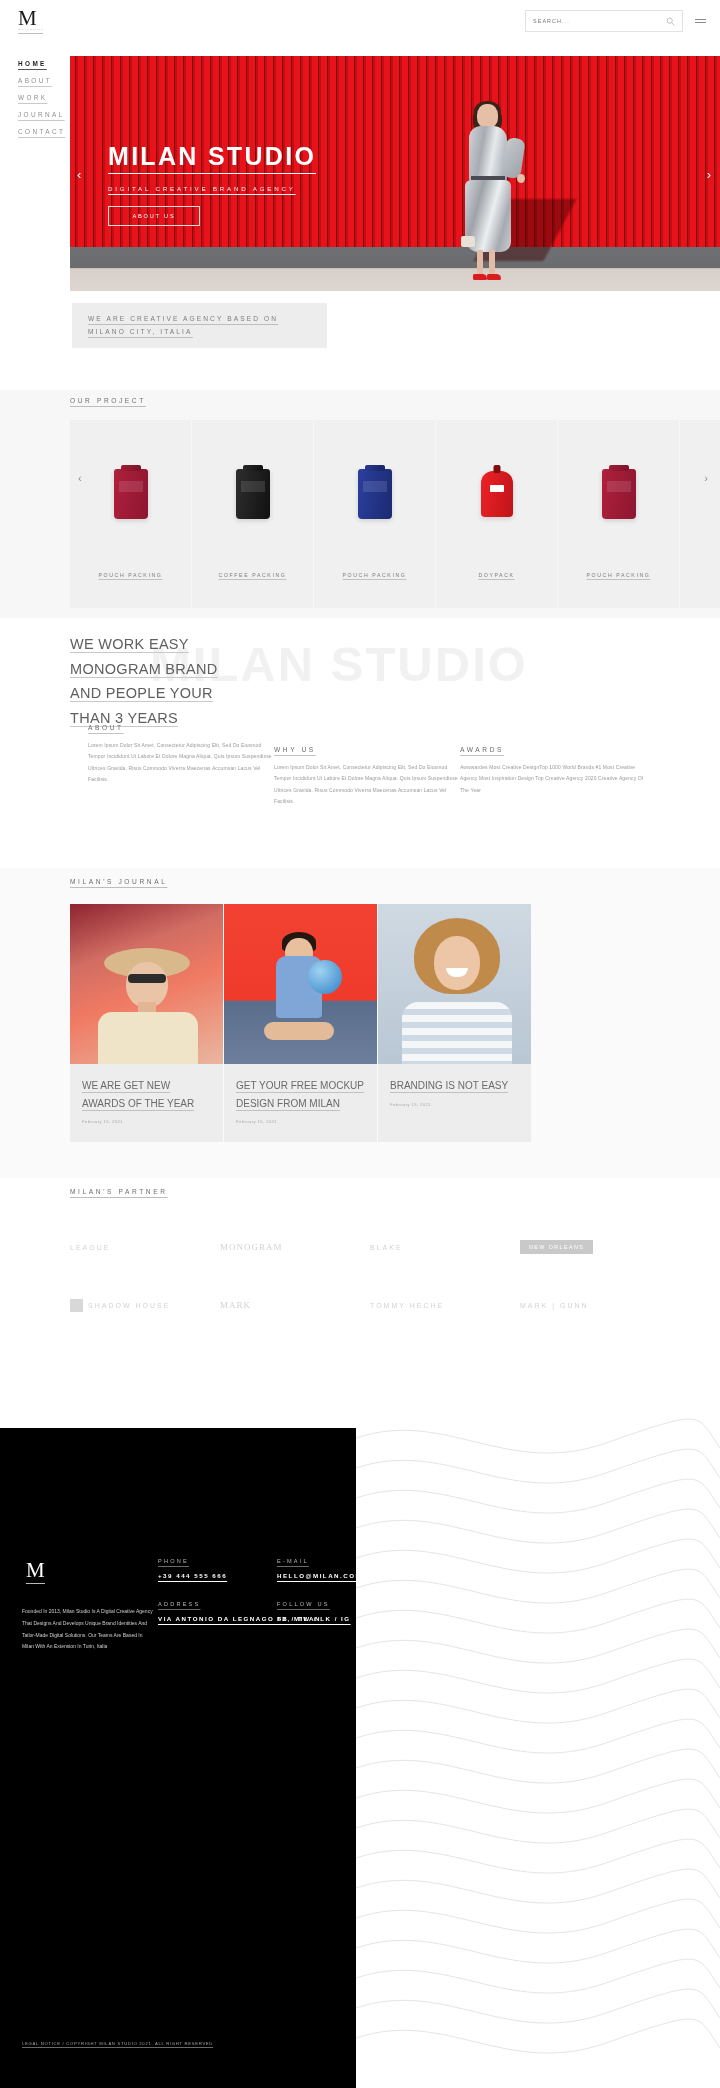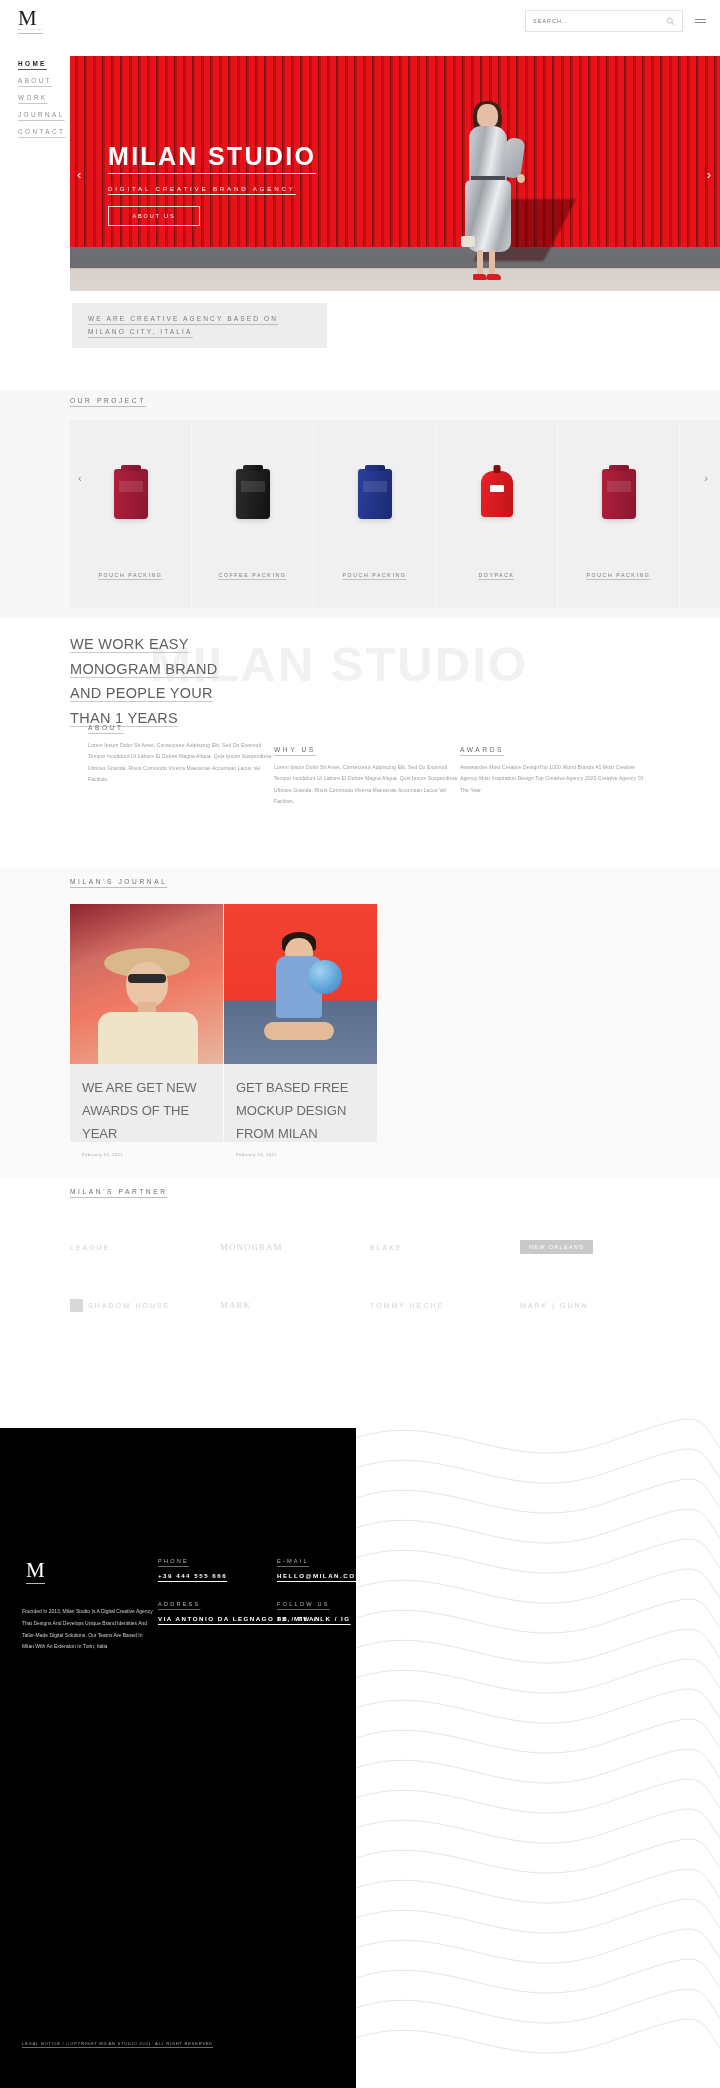--- a/index.html
+++ b/index.html
@@ -92,21 +92,21 @@
   .col h4 { font-size:6.6px; letter-spacing:2.6px; color:#6b6b6b; font-weight:normal; text-decoration:underline; text-underline-offset:3px; text-decoration-color:#c3c3c3; margin-bottom:9px; }
   .col p { font-size:5px; line-height:2.25; color:#9a9a9a; letter-spacing:.12px; }
 
   
   .jr-sec { position:absolute; left:0; top:868px; width:720px; height:310px; background:#fafafa; }
   .jr-head { position:absolute; left:70px; top:10px; }
   .jr-grid { position:absolute; left:70px; top:36px; width:650px; display:flex; gap:1px; }
   .jcard { width:153px; background:#ededed; }
   .jimg { height:160px; position:relative; overflow:hidden; }
   .jbody { padding:13px 12px 10px 12px; height:78px; }
-  .jtitle { font-size:13px; line-height:1.75; color:#6a6a6a; text-underline-offset:2.5px; text-decoration-color:#c1c1c1; }
+  .jtitle { font-size:10px; line-height:1.75; color:#6a6a6a; text-decoration:underline; text-underline-offset:2.5px; text-decoration-color:#c1c1c1; }
   .jdate { margin-top:7px; font-size:4.2px; letter-spacing:.4px; color:#a9a9a9; }
 
   
   .ph1 { position:absolute; inset:0; background:linear-gradient(160deg,#8d2430 0%,#d16d63 30%,#f07a63 55%,#e8b7a0 100%); }
   .ph1 .hat { position:absolute; left:34px; top:44px; width:86px; height:30px; background:#d9b98b; border-radius:50%; }
   .ph1 .face { position:absolute; left:56px; top:58px; width:42px; height:46px; background:#e9c4a6; border-radius:48%; }
   .ph1 .glass { position:absolute; left:58px; top:70px; width:38px; height:9px; background:#2c2c2c; border-radius:4px; }
   .ph1 .body { position:absolute; left:28px; bottom:0; width:100px; height:52px; background:#efe3c8; border-radius:14px 14px 0 0; }
   .ph1 .neck { position:absolute; left:68px; top:98px; width:18px; height:18px; background:#e2b694; }
 
@@ -275,21 +275,21 @@
     <div class="proj-nav l">‹</div>
     <div class="proj-nav r">›</div>
   </div>
 
   <div class="ww-sec">
     <div class="ghost">MILAN STUDIO</div>
     <div class="ww-title">
       <u>WE WORK EASY</u><br>
       <u>MONOGRAM BRAND</u><br>
       <u>AND PEOPLE YOUR</u><br>
-      <u>THAN 1 YEARS</u>
+      <u>THAN 3 YEARS</u>
     </div>
     <div class="cols">
       <div class="col c1">
         <h4>ABOUT</h4>
         <p>Lorem Ipsum Dolor Sit Amet, Consectetur Adipiscing Elit, Sed Do Eiusmod Tempor Incididunt Ut Labore Et Dolore Magna Aliqua. Quis Ipsum Suspendisse Ultrices Gravida. Risus Commodo Viverra Maecenas Accumsan Lacus Vel Facilisis.</p>
       </div>
       <div class="col c2">
         <h4>WHY US</h4>
         <p>Lorem Ipsum Dolor Sit Amet, Consectetur Adipiscing Elit, Sed Do Eiusmod Tempor Incididunt Ut Labore Et Dolore Magna Aliqua. Quis Ipsum Suspendisse Ultrices Gravida. Risus Commodo Viverra Maecenas Accumsan Lacus Vel Facilisis.</p>
       </div>
@@ -324,26 +324,40 @@
         <div class="jimg">
           <div class="ph2">
               <div class="khair"></div>
               <div class="kface"></div>
               <div class="kid"></div>
               <div class="ball"></div>
               <div class="legs"></div>
             </div>
         </div>
         <div class="jbody">
-          <div class="jtitle">GET BASED FREE MOCKUP DESIGN FROM MILAN</div>
+          <div class="jtitle">GET YOUR FREE MOCKUP DESIGN FROM MILAN</div>
           <div class="jdate">February 15, 2021</div>
         </div>
       </div>
 
 
+      <div class="jcard">
+        <div class="jimg">
+          <div class="ph4">
+              <div class="hair"></div>
+              <div class="face"></div>
+              <div class="smile"></div>
+              <div class="shirt"></div>
+            </div>
+        </div>
+        <div class="jbody">
+          <div class="jtitle">BRANDING IS NOT EASY</div>
+          <div class="jdate">February 15, 2021</div>
+        </div>
+      </div>
 
     </div>
   </div>
 
   <div class="pt-sec">
     <div class="sec-head pt-head">MILAN'S PARTNER</div>
     <div class="pt-grid">
       <div class="pt-item">
           <span>LEAGUE</span>
         </div>

